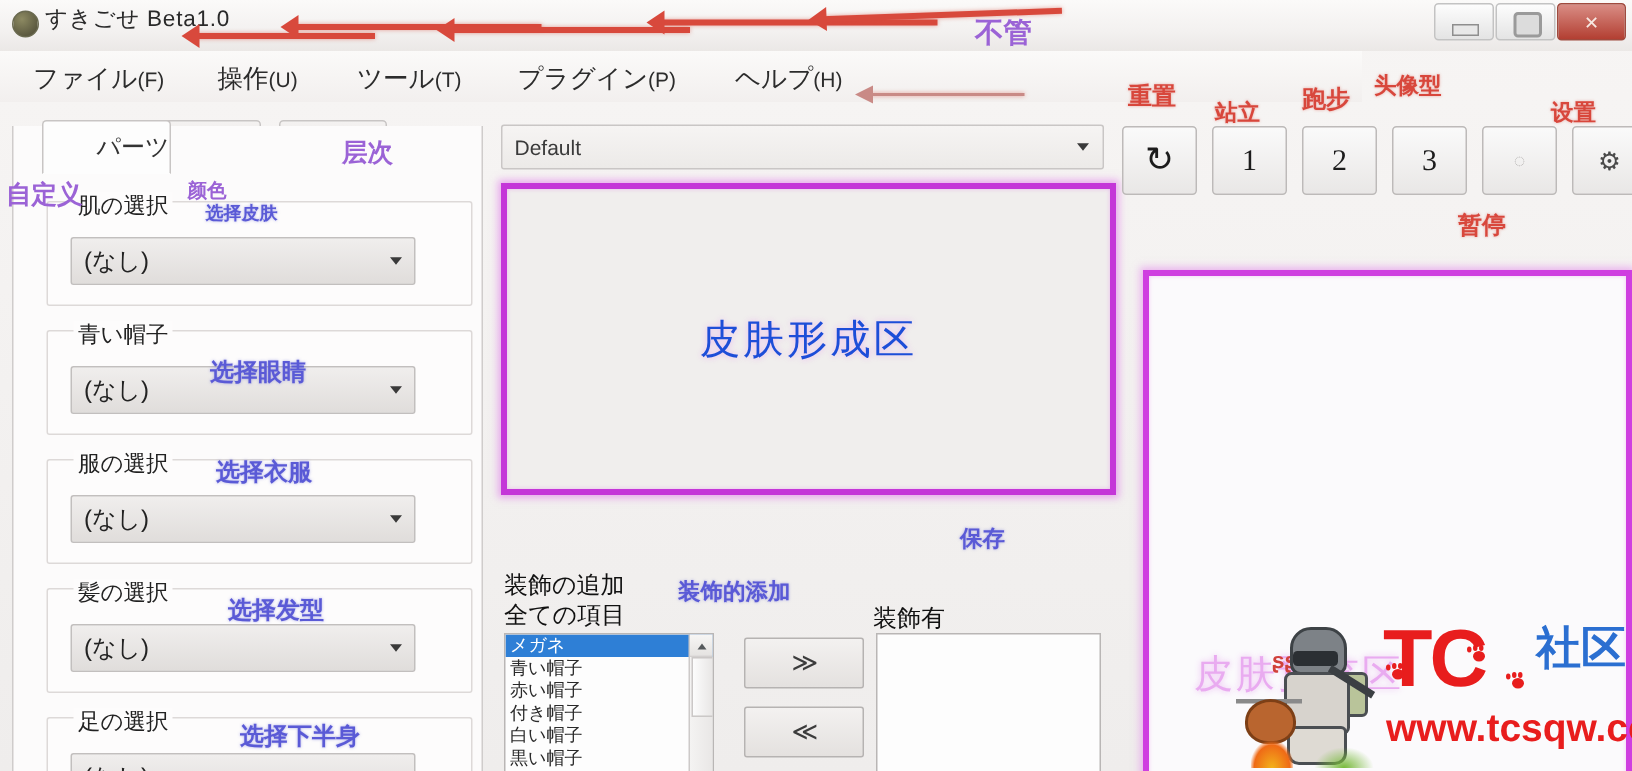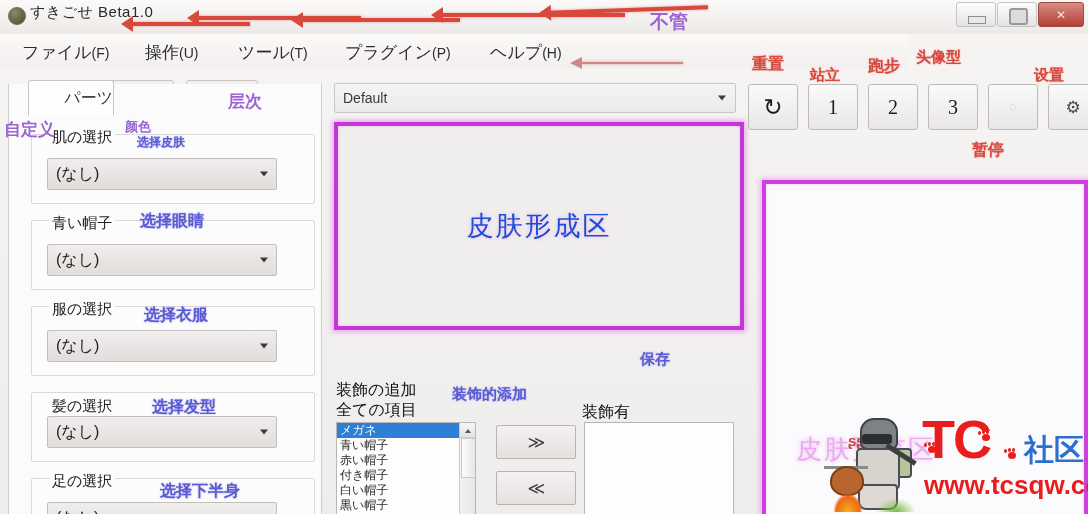--- a/index.html
+++ b/index.html
@@ -126,21 +126,21 @@
     width:0;height:0;border-top:8px solid transparent;border-bottom:8px solid transparent;
     border-right:12px solid #d8493c;}
   .arrow.thin{height:2px;background:#c98a86;}
   .arrow.thin::before{border-right-color:#c98a86;border-top-width:6px;border-bottom-width:6px;
     left:-8px;top:-5px;}
 
   
   .wm{position:absolute;left:818px;top:408px;width:270px;height:106px;pointer-events:none;}
   .wm-tc{position:absolute;left:104px;top:0px;font-size:54px;font-weight:bold;color:#e81d1d;
     font-family:"Liberation Sans",sans-serif;letter-spacing:-2px;}
-  .wm-sq{position:absolute;left:206px;top:22px;font-size:30px;font-weight:bold;color:#2b6fd1;text-align:right;}
+  .wm-sq{position:absolute;left:206px;top:4px;font-size:30px;font-weight:bold;color:#2b6fd1;text-align:right;}
   .wm-url{position:absolute;left:106px;top:62px;font-size:26px;font-weight:bold;color:#e81d1d;}
   .paw{position:absolute;width:13px;height:11px;}
   .paw i{position:absolute;background:#e81d1d;border-radius:50%;}
   .paw i.p1{left:4px;top:4px;width:8px;height:7px;}
   .paw i.p2{left:0px;top:1px;width:3px;height:4px;}
   .paw i.p3{left:4px;top:0px;width:3px;height:4px;}
   .paw i.p4{left:8px;top:0px;width:3px;height:4px;}
   .soldier{position:absolute;left:6px;top:6px;width:100px;height:96px;}
   .sold-helm{position:absolute;left:36px;top:4px;width:34px;height:28px;
     background:#7d8287;border-radius:14px 14px 7px 7px;border:2px solid #3d4246;}
@@ -221,40 +221,40 @@
     </div>
 
     <div class="group" style="top:222px;height:68px"></div>
     <div class="grp-label" style="left:40px;top:216px">服の選択</div>
     <div class="combo" style="left:38px;top:246px">
       <span class="val">(なし)</span>
       <span class="arr"></span>
     </div>
 
     <div class="group" style="top:308px;height:68px"></div>
-    <div class="grp-label" style="left:40px;top:313px">髪の選択</div>
+    <div class="grp-label" style="left:40px;top:302px">髪の選択</div>
     <div class="combo" style="left:38px;top:332px">
       <span class="val">(なし)</span>
       <span class="arr"></span>
     </div>
 
     <div class="group" style="top:394px;height:68px"></div>
     <div class="grp-label" style="left:40px;top:388px">足の選択</div>
     <div class="combo" style="left:38px;top:418px">
       <span class="val">(なし)</span>
 
     </div>
   </div>
 
   <div class="ann ann-purple" style="left:4px;top:118px;font-size:17px">自定义</div>
   <div class="ann ann-purple" style="left:125px;top:118px;font-size:13px">颜色</div>
   <div class="ann ann-purple" style="left:228px;top:90px;font-size:17px">层次</div>
 
   <div class="ann ann-blue" style="left:137px;top:134px;font-size:12px">选择皮肤</div>
-  <div class="ann ann-blue" style="left:140px;top:211px;font-size:16px">选择眼睛</div>
+  <div class="ann ann-blue" style="left:140px;top:238px;font-size:16px">选择眼睛</div>
   <div class="ann ann-blue" style="left:144px;top:305px;font-size:16px">选择衣服</div>
   <div class="ann ann-blue" style="left:152px;top:397px;font-size:16px">选择发型</div>
   <div class="ann ann-blue" style="left:160px;top:481px;font-size:16px">选择下半身</div>
 
   <div class="centerwrap">
 
     <div class="preset-combo">
       <span class="val">Default</span>
       <span class="arr"></span>
     </div>

